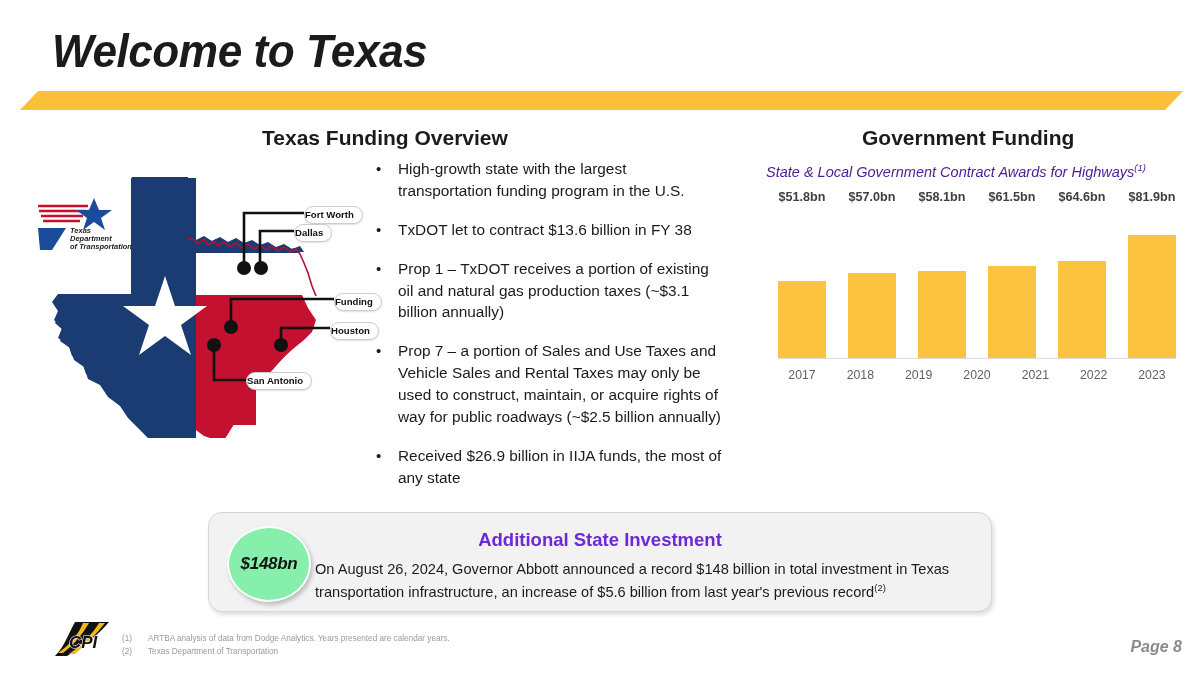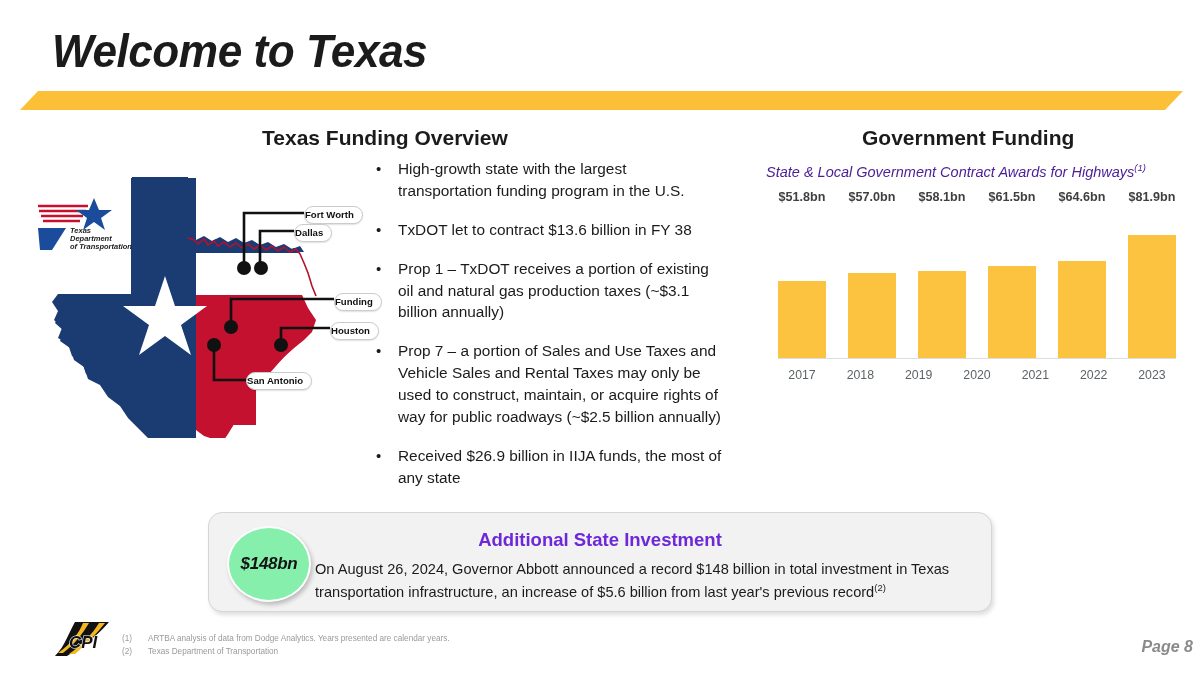--- a/index.html
+++ b/index.html
@@ -219,21 +219,21 @@
     position: absolute;
     left: 122px; top: 633px;
     font-size: 8.2px;
     color: #9a9a9a;
     line-height: 1.55;
   }
   .footnote { display: flex; }
   .footnote .fn-num { width: 26px; flex: 0 0 26px; }
   #page-number {
     position: absolute;
-    right: 7px; top: 638px;
+    right: 18px; top: 638px;
     font-size: 16px;
     font-weight: bold;
     font-style: italic;
     color: #8a8a8a;
   }
 </style>
 </head>
 <body>
 
 <div id="slide-title">Welcome to Texas</div>

